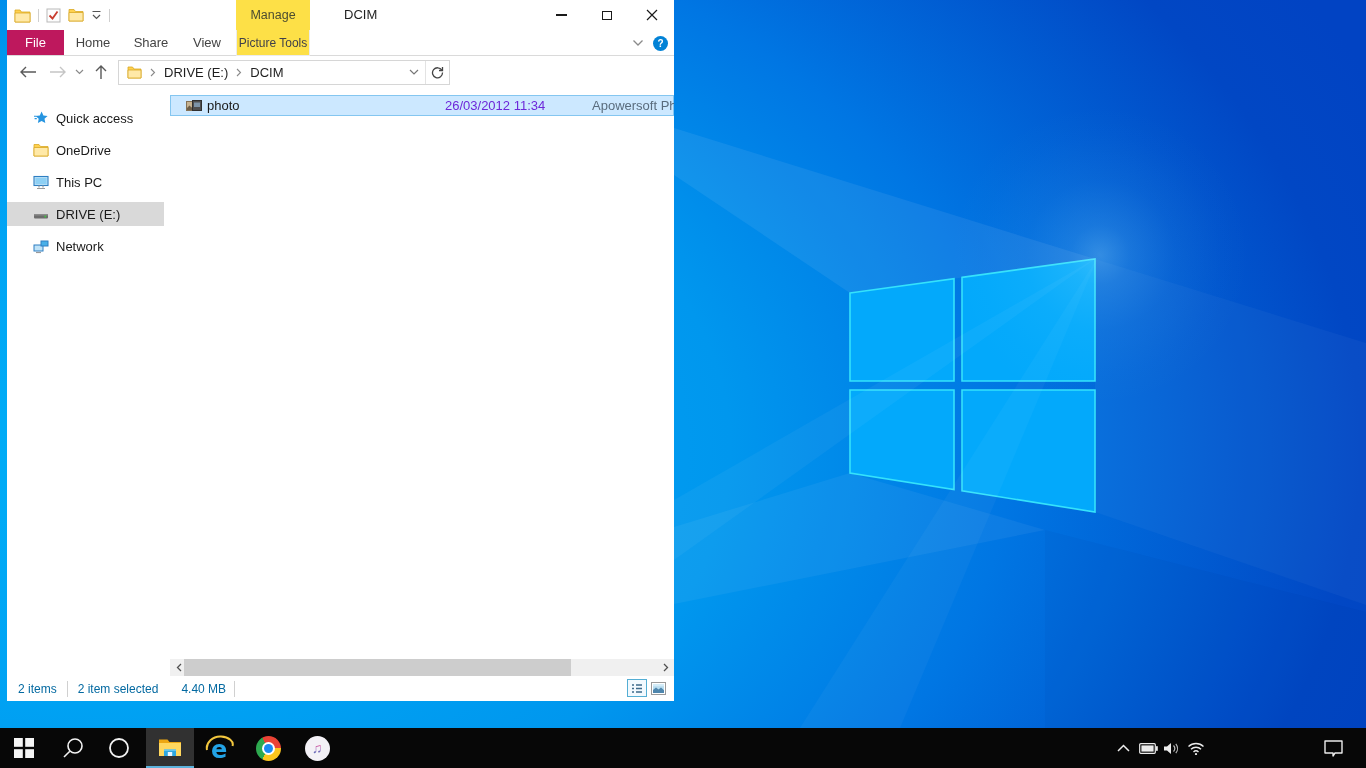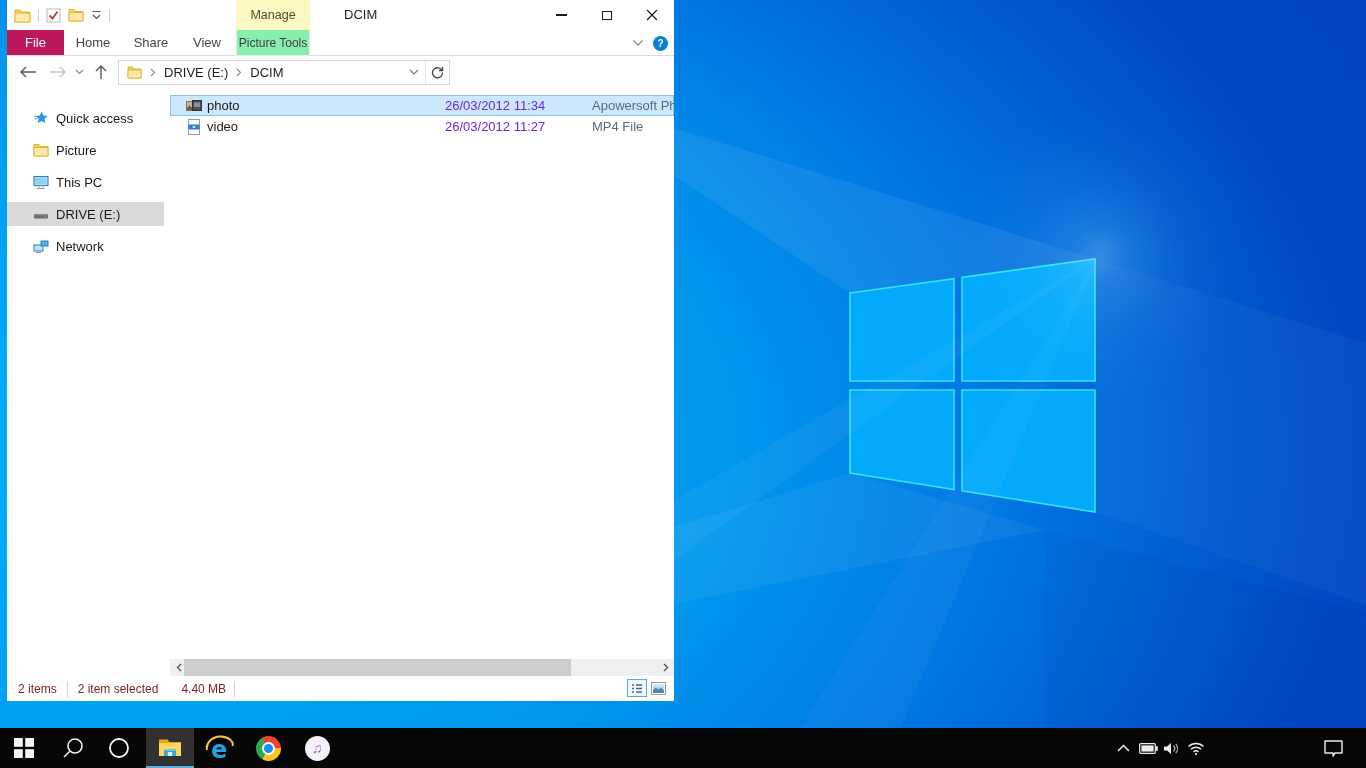--- a/index.html
+++ b/index.html
@@ -5,32 +5,32 @@
 *{margin:0;padding:0;box-sizing:border-box}
 html,body{width:1366px;height:768px;overflow:hidden;font-family:"Liberation Sans",sans-serif}
 body{position:relative;background:#0458cf}
 #desktop{position:absolute;left:0;top:0;display:block}
 
 .window{position:absolute;left:7px;top:0;width:667px;height:701px;background:#fff}
 .titlebar{position:relative;height:30px;background:#fff}
 .qat{position:absolute;left:7px;top:0;height:30px;display:flex;align-items:center}
 .qat>*{margin-right:7px}
 .vsep{width:1px;height:13px;background:#cfcfcf}
-.manage-tab{position:absolute;left:229px;top:0;width:74px;height:30px;background:#fef9c3;color:#4c4c30;font-size:12.5px;display:flex;align-items:center;justify-content:center}
+.manage-tab{position:absolute;left:229px;top:0;width:74px;height:30px;background:#fde047;color:#4c4c30;font-size:12.5px;display:flex;align-items:center;justify-content:center}
 .win-title{position:absolute;left:337px;top:0;height:30px;line-height:30px;font-size:13px;color:#1f1f1f}
 .winbtns{position:absolute;right:0;top:0;height:30px;display:flex}
 .winbtn{width:45px;height:30px;display:flex;align-items:center;justify-content:center}
 .glyph-min{width:11px;height:1.4px;background:#1a1a1a}
 .glyph-max{width:10px;height:9px;border:1.2px solid #1a1a1a}
 
 .tabrow{position:relative;height:26px;border-bottom:1px solid #dadada;display:flex;font-size:13px;color:#444}
 .file-tab{width:57px;background:#be185d;color:#fff;display:flex;align-items:center;justify-content:center}
 .rtab{display:flex;align-items:center;justify-content:center}
 .rtab.home{width:58px}.rtab.share{width:58px}.rtab.view{width:54px}
-.pt-tab{position:absolute;left:229px;top:0;width:74px;height:26px;border:1px solid #ececec;border-top:none;display:flex;align-items:center;justify-content:center;font-size:12px;color:#40404a;background:#86efac}
+.pt-tab{position:absolute;left:229px;top:0;width:74px;height:26px;border:1px solid #ececec;border-top:none;display:flex;align-items:center;justify-content:center;font-size:12px;color:#40404a;background:#fde047}
 .ribbon-right{position:absolute;right:6px;top:0;height:26px;display:flex;align-items:center}
 .help-circle{width:15px;height:15px;border-radius:50%;background:#0282d6;color:#fff;font-size:10px;font-weight:bold;display:flex;align-items:center;justify-content:center;margin-left:9px}
 
 .addressrow{position:relative;height:33px;background:#fff}
 .nav-ico{position:absolute;top:5px;width:22px;height:22px;display:flex;align-items:center;justify-content:center}
 .addressbox{position:absolute;left:111px;top:4px;width:332px;height:25px;border:1px solid #d6d6d6;background:#fff;display:flex;align-items:center;font-size:13px;color:#1f1f1f}
 .addressbox .crumb{margin:0 1px}
 .addr-right{margin-left:auto;display:flex;align-items:center;height:100%}
 .addr-divider{width:1px;height:23px;background:#e3e3e3;margin:0 0}
 .searchbox{position:absolute;left:451px;top:4px;width:206px;height:25px;border:1px solid #d6d6d6;background:#fff;display:flex;align-items:center}
@@ -54,21 +54,21 @@
 .frow .ic{width:16px;height:16px;margin-left:16px;flex:none}
 .frow .fname{margin-left:5px}
 .frow .fdate{position:absolute;left:275px;color:#6d28d9}
 .frow .ftype{position:absolute;left:422px;color:#5a6c7d;white-space:nowrap}
 .frow.selected{background:#cce8ff;box-shadow:inset 0 0 0 1px #84c6f0}
 
 .hscroll{position:absolute;left:163px;right:0;top:659px;height:17px;background:#f0f0f0}
 .hs-arrow{position:absolute;top:0;width:17px;height:17px;display:flex;align-items:center;justify-content:center}
 .hs-thumb{position:absolute;left:14px;top:0;width:387px;height:17px;background:#cdcdcd}
 
-.statusbar{position:absolute;left:0;bottom:0;width:100%;height:25px;background:#fff;display:flex;align-items:center;font-size:12px;color:#7f1d1d}
+.statusbar{position:absolute;left:0;bottom:0;width:100%;height:25px;background:#fff;display:flex;align-items:center;font-size:12px;color:#0369a1}
 .statusbar .sep{width:1px;height:16px;background:#d0d0d0}
 .view-toggles{position:absolute;right:6px;top:3px;display:flex}
 .vt{width:20px;height:18px;margin-left:1px;display:flex;align-items:center;justify-content:center}
 .vt.active{background:#f2f9fe;border:1px solid #54aed4}
 
 .taskbar{position:absolute;left:0;top:728px;width:1366px;height:40px;background:#070707}
 .tb-btn{position:absolute;top:0;width:48px;height:40px;display:flex;align-items:center;justify-content:center}
 .tb-btn.active{background:#313131;border-bottom:2px solid #5cb2dc}
 .tray-ico{position:absolute;top:0;height:40px;width:22px;display:flex;align-items:center;justify-content:center}
 .chrome-ico{width:25px;height:25px;border-radius:50%;background:conic-gradient(from 90deg,#fcc61e 0 120deg,#2da94f 0 240deg,#ea4335 0 360deg);position:relative}
@@ -222,21 +222,21 @@
           </span>
         <span class="lbl">Quick access</span>
       </div>
       <div class="side-item">
         <span class="ic">
             <svg width="16" height="14" viewBox="0 0 16 14">
               <path d="M1 1.5h5l1.5 2H15v9.5H1z" fill="#ffd14f" stroke="#d9a825" stroke-width="0.8"></path>
               <path d="M1 4.5h14v8.5H1z" fill="#ffe9a8" stroke="#d9a825" stroke-width="0.8"></path>
             </svg>
           </span>
-        <span class="lbl">Picture</span>
+        <span class="lbl">OneDrive</span>
       </div>
       <div class="side-item">
         <span class="ic">
             <svg width="16" height="15" viewBox="0 0 16 15">
               <rect x="1" y="1.5" width="14" height="9" fill="#bfe3f8" stroke="#2e7fc2" stroke-width="1.1"></rect>
               <rect x="2.4" y="2.9" width="11.2" height="6.2" fill="#8ed0f4"></rect>
               <path d="M6 10.5v2M10 10.5v2M4 13.5h8" stroke="#9a9a9a" stroke-width="1.2"></path>
             </svg>
           </span>
         <span class="lbl">This PC</span>
@@ -268,30 +268,20 @@
           <span class="ic"><svg width="16" height="16" viewBox="0 0 16 16">
                 <rect x="0.5" y="3.5" width="8" height="9" fill="#c7b391" stroke="#857257"></rect>
                 <path d="M1 10l2.5-2.5 2 2L7 8.5l1 1V12H1z" fill="#6e5f49"></path>
                 <rect x="6.5" y="2.5" width="9" height="10" fill="#4f4f4f" stroke="#303030"></rect>
                 <rect x="8" y="4.5" width="6" height="4.5" fill="#7d94a8"></rect>
               </svg></span>
           <span class="fname">photo</span>
           <span class="fdate">26/03/2012 11:34</span>
           <span class="ftype">Apowersoft Pho</span>
         </div>
-        <div class="frow">
-          <span class="ic"><svg width="16" height="16" viewBox="0 0 16 16">
-                <rect x="2.5" y="0.5" width="11" height="15" fill="#fff" stroke="#8aa0b4"></rect>
-                <rect x="2.5" y="5.5" width="11" height="5" fill="#2f7fd4"></rect>
-                <rect x="6.7" y="7.2" width="2.6" height="1.6" fill="#fff"></rect>
-              </svg></span>
-          <span class="fname">video</span>
-          <span class="fdate">26/03/2012 11:27</span>
-          <span class="ftype">MP4 File</span>
-        </div>
       </div>
     </div>
   </div>
   <div class="hscroll">
     <div class="hs-arrow" style="left:0">
         <svg width="6" height="9" viewBox="0 0 6 9">
           <path d="M5 1 1.5 4.5 5 8" fill="none" stroke="#505050" stroke-width="1.3"></path>
         </svg>
       </div>
     <div class="hs-thumb"></div>

